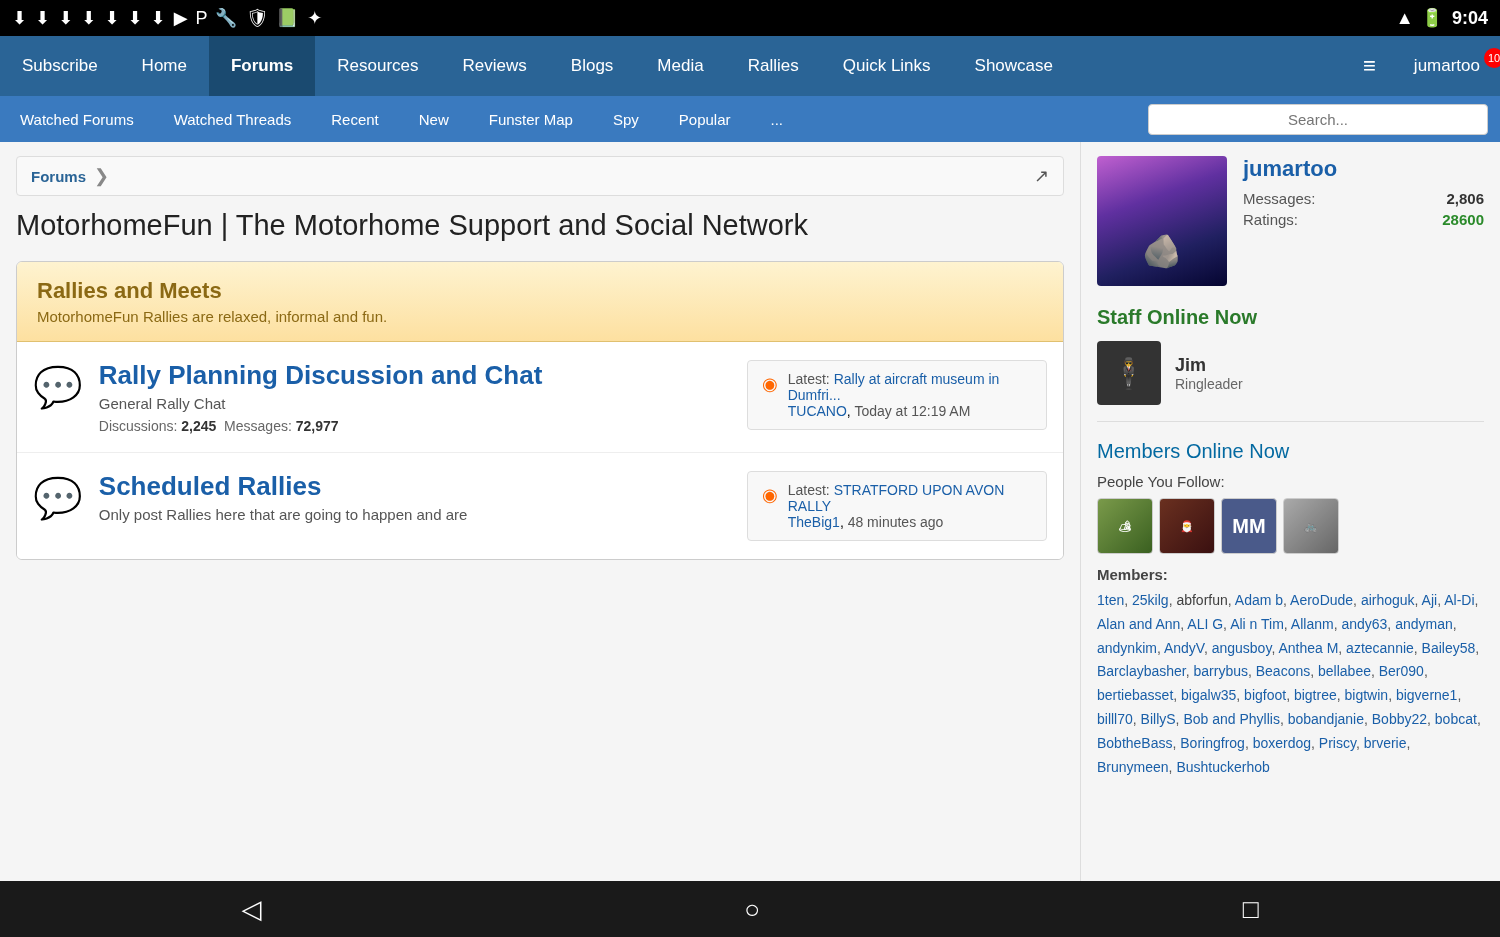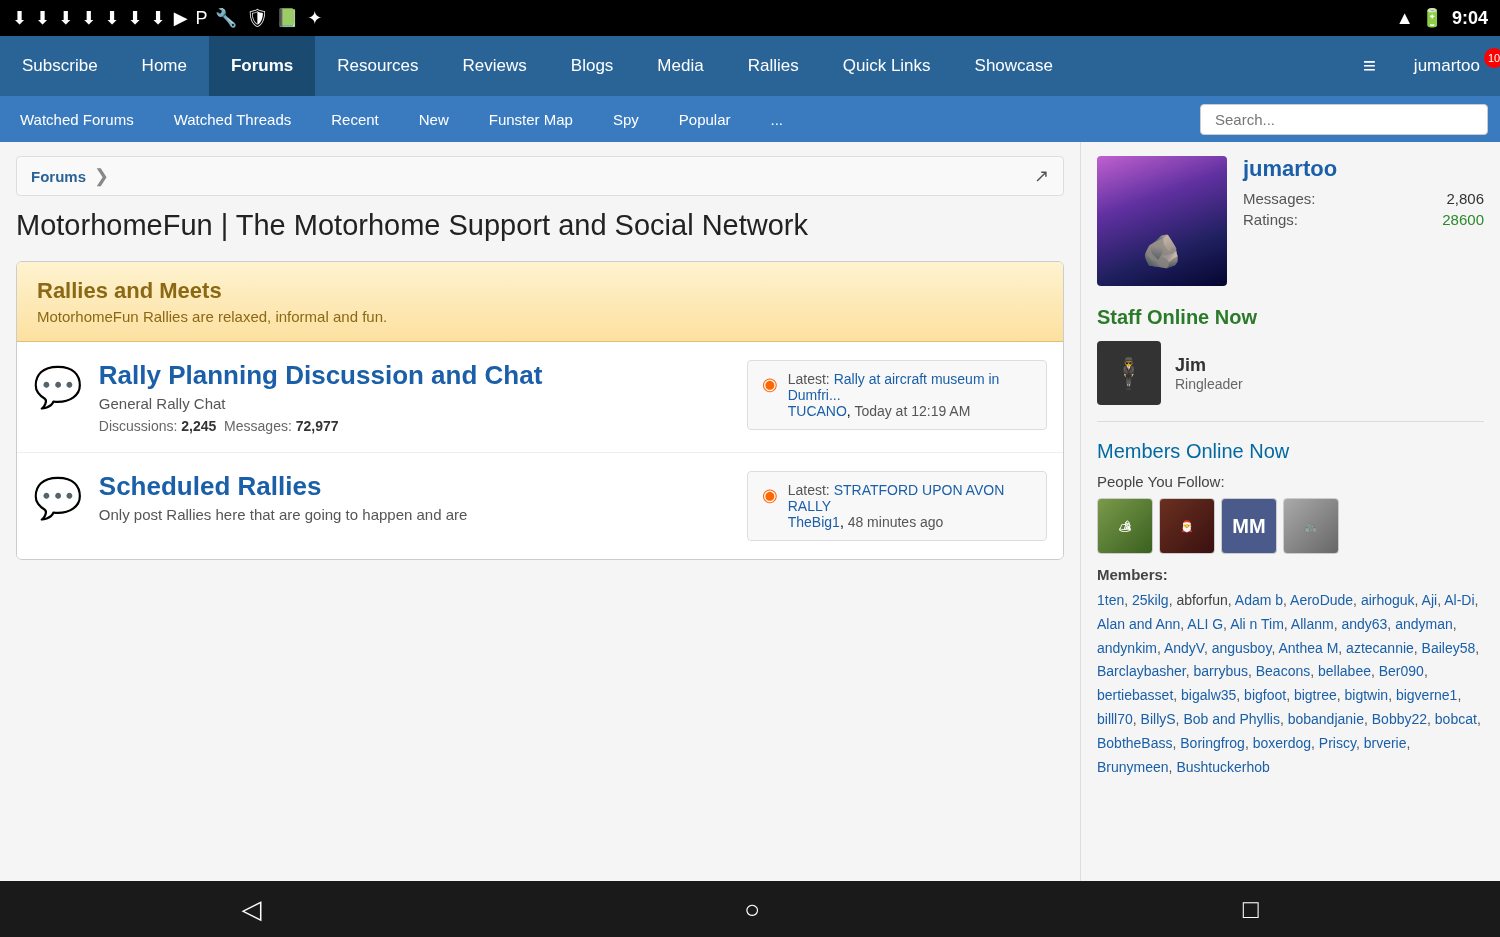--- a/index.html
+++ b/index.html
@@ -73,22 +73,23 @@
       cursor: pointer;
       white-space: nowrap;
     }
     .sub-nav-spacer { flex: 1; }
     .search-box {
       margin: 4px 12px;
       padding: 6px 14px;
       border-radius: 4px;
       border: 1px solid #ccc;
       font-size: 15px;
-      width: 288px;
+      width: 340px;
       background: #fff;
+      text-align: center;
     }
 
     
     .main-layout {
       display: flex;
       height: calc(937px - 36px - 60px - 46px - 56px);
       overflow: hidden;
     }
 
     
@@ -229,21 +230,21 @@
     .avatar-rocks {
       position: absolute;
       bottom: 16px;
       left: 50%;
       transform: translateX(-50%);
       font-size: 32px;
     }
     .user-info { flex: 1; }
     .user-name { color: #1a5fa8; font-size: 22px; font-weight: bold; margin-bottom: 8px; }
     .user-stat { display: flex; justify-content: space-between; font-size: 15px; color: #555; margin-bottom: 4px; }
-    .user-stat-val { color: #333; font-weight: normal; }
+    .user-stat-val { color: #333; font-weight: bold; }
     .user-stat-val.green { color: #2a8a2a; }
 
     
     .section-heading {
       color: #2a7a2a;
       font-size: 20px;
       font-weight: bold;
       margin-bottom: 12px;
       margin-top: 4px;
     }

